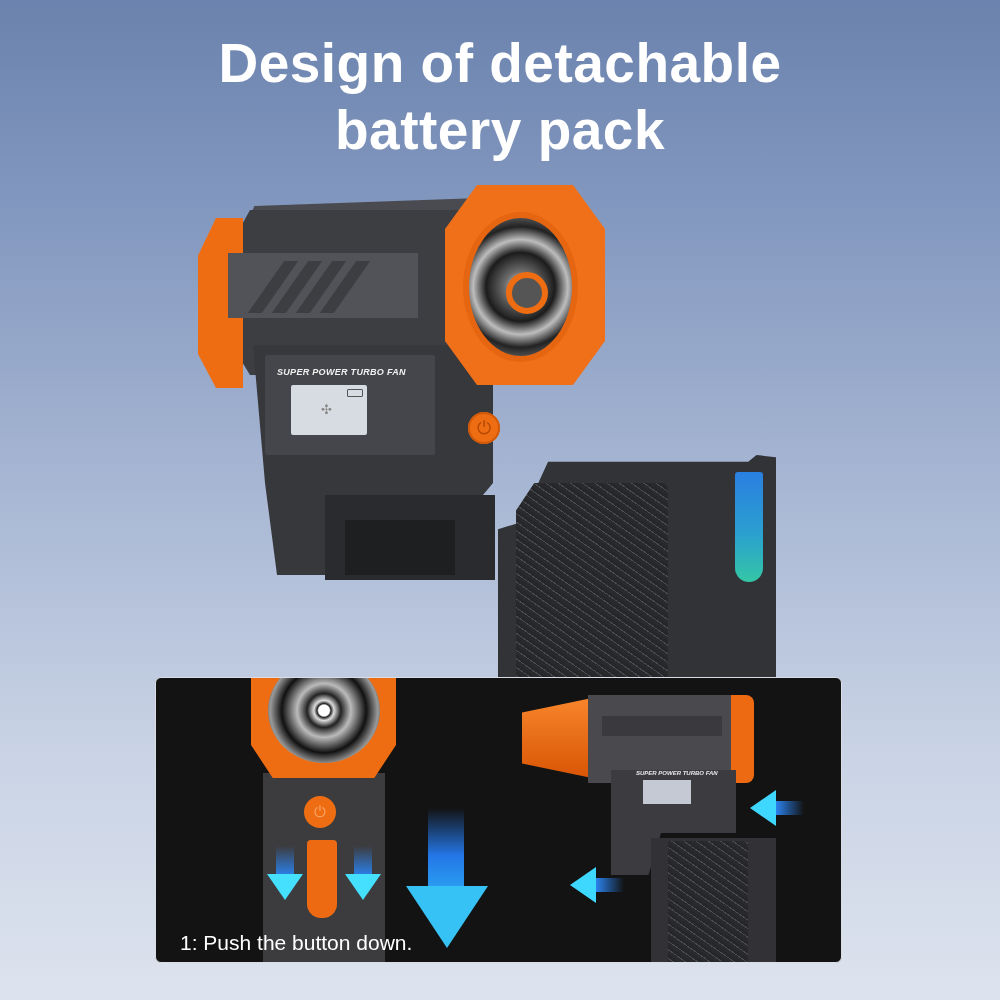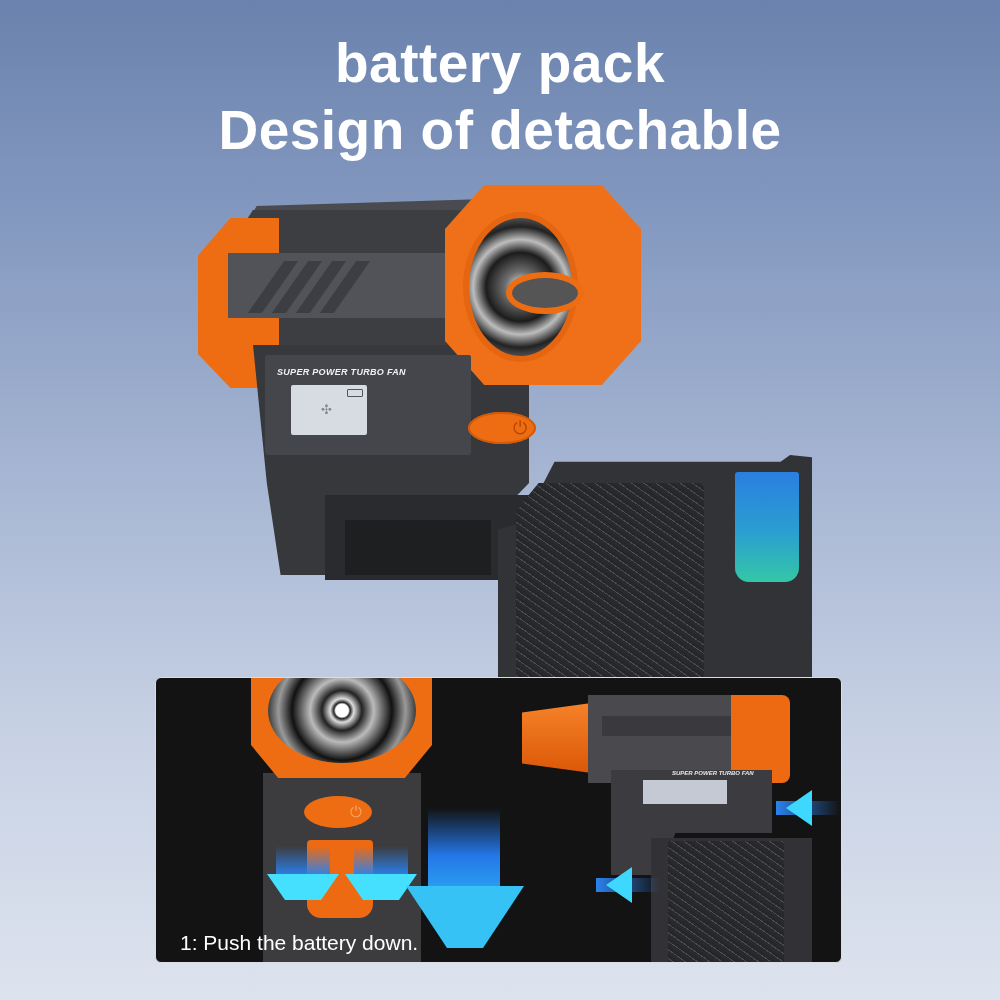--- a/index.html
+++ b/index.html
@@ -1,21 +1,21 @@
 <!DOCTYPE html>
 <html><head>
 <meta charset="utf-8">
 <style>
   html, body { margin:0; padding:0; }
   body { width:1000px; height:1000px; overflow:hidden; position:relative;
          background: linear-gradient(180deg,#6a82ad 0%,#8499c0 22%,#a9b8d4 50%,#c9d3e5 75%,#dde3ee 100%);
          font-family:"Liberation Sans", sans-serif; }
   .title { position:absolute; left:0; width:1000px; top:30px; text-align:center;
            color:#fff; font-weight:bold; font-size:55px; line-height:67px; letter-spacing:0.5px; }
-  .abs { position:absolute;padding-left:36px; }
+  .abs { position:absolute; }
 
   
   .fan-body { left:230px; top:210px; width:250px; height:165px; background:#3d3e42;
               clip-path: polygon(8% 0,100% 0,100% 100%,8% 100%,0 80%,0 22%); }
   .fan-top { left:240px; top:198px; width:240px; height:40px; background:#4a4b50;
              clip-path: polygon(0 100%,6% 20%,100% 0,100% 100%); }
   .cap-left { left:198px; top:218px; width:45px; height:170px; background:#ef6d12;
               clip-path: polygon(40% 0,100% 0,100% 100%,40% 100%,0 80%,0 22%); }
   .vent-panel { left:228px; top:253px; width:190px; height:65px; background:#525358; }
   .vent-stripe { position:absolute; top:8px; width:14px; height:52px; background:#3d3e42; transform:skewX(-35deg); }
@@ -75,22 +75,22 @@
   .p-battery-tex { left:512px; top:163px; width:80px; height:130px;
                    background: repeating-linear-gradient(35deg,#2a2a2d 0 3px,#4a4b50 3px 4px,#26272a 4px 7px); }
   .arrow-left { width:0; height:0; border-top:18px solid transparent; border-bottom:18px solid transparent; border-right:26px solid #3ed8ff; }
 
   .caption { position:absolute; top:253px; color:#fff; font-size:21px; white-space:nowrap; }
 </style>
 </head>
 <body>
 
 <div class="title">
+  <div>Design of detachable</div>
   <div>battery pack</div>
-  <div>Design of detachable</div>
 </div>
 
 <div>
   <div class="abs fan-top"></div>
   <div class="abs fan-body"></div>
   <div class="abs cap-left"></div>
   <div class="abs vent-panel">
     <div class="vent-stripe" style="left:38px"></div>
     <div class="vent-stripe" style="left:62px"></div>
     <div class="vent-stripe" style="left:86px"></div>
@@ -143,14 +143,14 @@
   <div class="abs p-gungrip"></div>
   <div class="abs p-brand">SUPER POWER TURBO FAN</div>
   <div class="abs p-lcd"></div>
   <div class="abs p-battery"></div>
   <div class="abs p-battery-tex"></div>
   <div class="abs arrow-stem" style="left:620px;top:123px;width:28px;height:14px;background:linear-gradient(90deg,#2b82ee,rgba(27,110,230,0))"></div>
   <div class="abs arrow-left" style="left:594px;top:112px"></div>
   <div class="abs arrow-stem" style="left:440px;top:200px;width:28px;height:14px;background:linear-gradient(90deg,#2b82ee,rgba(27,110,230,0))"></div>
   <div class="abs arrow-left" style="left:414px;top:189px"></div>
 
-  <span class="caption" style="left:24px">1: Push the battery down.</span>
+  <span class="caption" style="left:24px">1: Push the button down.</span>
 </div>
 
 </body></html>

